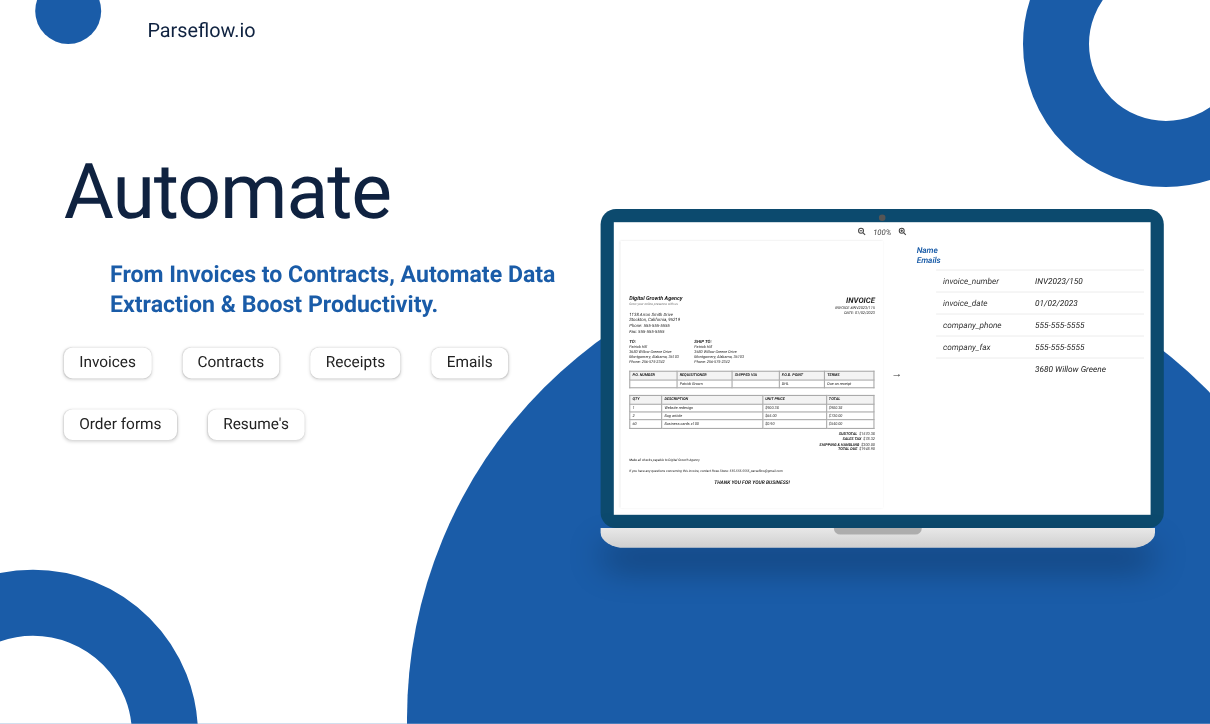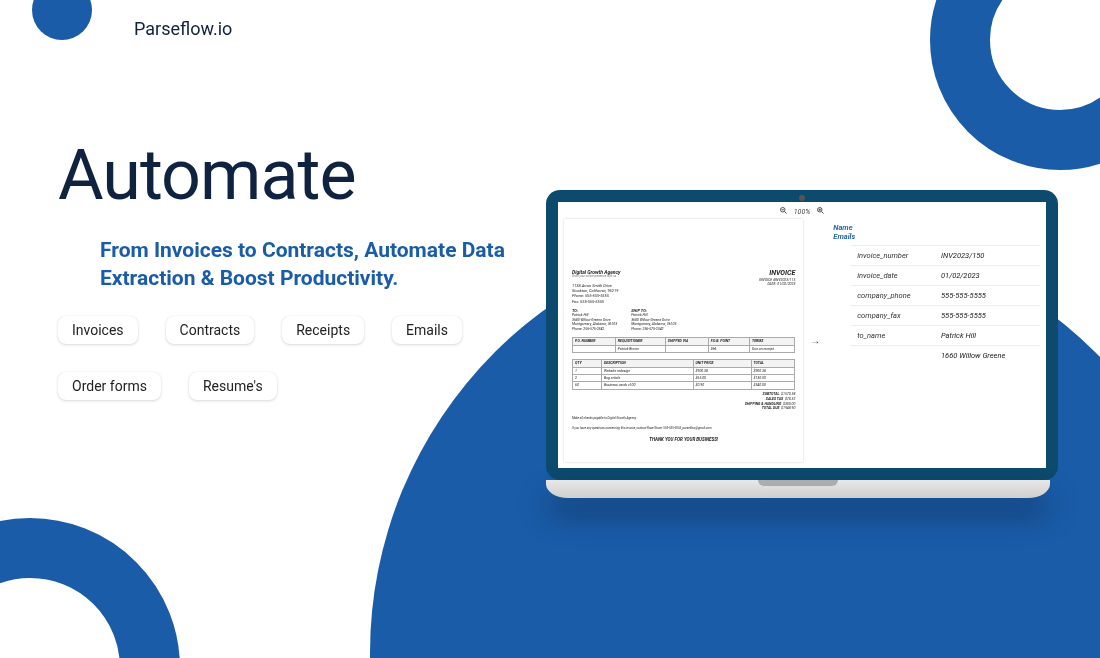--- a/index.html
+++ b/index.html
@@ -375,26 +375,22 @@
             </div>
           <div class="erow">
               <div class="c1">company_phone</div>
               <div class="c2">555-555-5555</div>
             </div>
           <div class="erow">
               <div class="c1">company_fax</div>
               <div class="c2">555-555-5555</div>
             </div>
           <div class="erow">
-              <div class="c1">to_name</div>
-              <div class="c2">Patrick Hill</div>
-            </div>
-          <div class="erow">
               <div class="c1"></div>
-              <div class="c2">1660 Willow Greene</div>
+              <div class="c2">3680 Willow Greene</div>
             </div>
         </div>
       </div>
 
     </div>
   </div>
   <div class="laptop-base"></div>
 </div>
 
 </body></html>

